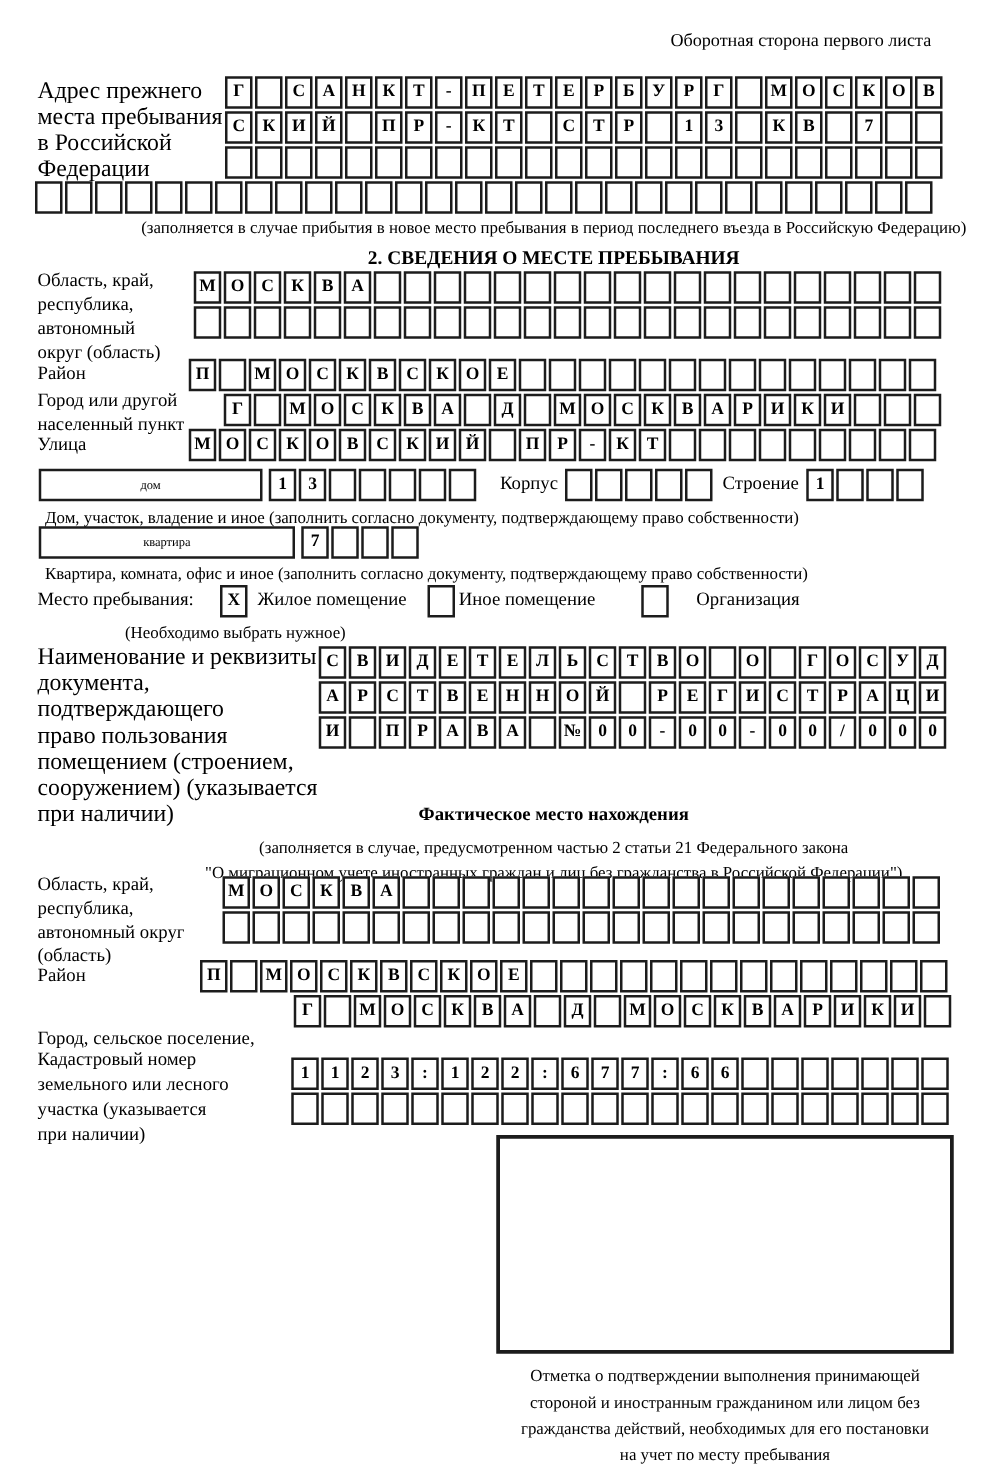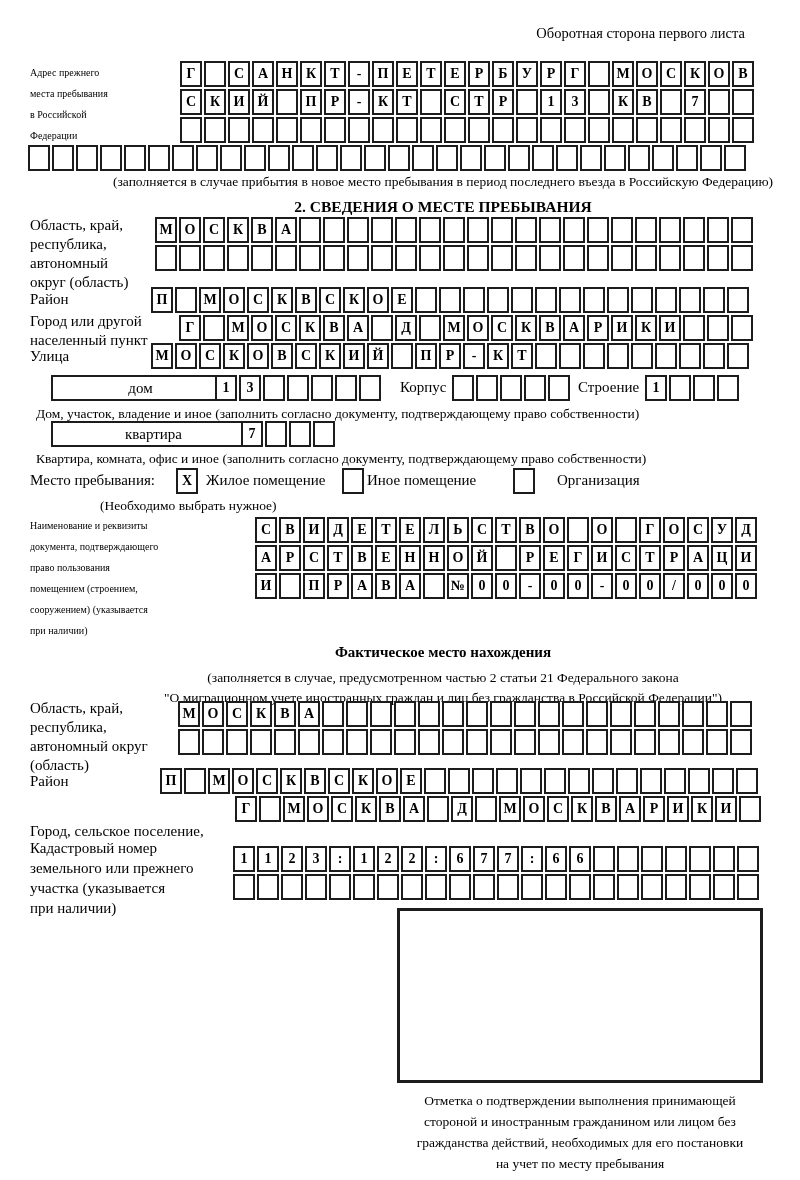--- a/index.html
+++ b/index.html
@@ -5,26 +5,26 @@
   html,body{margin:0;padding:0;background:#fff;}
   .page{position:relative;width:800px;height:1180px;background:#ffffff;
         font-family:"Liberation Serif","DejaVu Serif",serif;color:#000;overflow:hidden;}
   .abs{position:absolute;}
   .grid{display:flex;gap:2px;}
   .grid .cl{flex:0 0 22px;}
   .cl{width:22px;height:26px;border:2px solid #1c1c1c;box-sizing:border-box;
       display:flex;align-items:center;justify-content:center;
       font-size:14px;font-weight:600;background:#fff;}
   .lbl{font-size:15px;line-height:19px;}
-  .lbl21{font-size:10px;line-height:21px;}
+  .lbl21{font-size:19px;line-height:21px;}
   .note{font-size:13.5px;line-height:17px;}
   .center{left:0;width:800px;text-align:center;padding-left:43px;}
   .title{font-weight:700;font-size:15.5px;}
   .wbox{height:26px;border:2px solid #1c1c1c;box-sizing:border-box;
-        display:flex;align-items:center;justify-content:center;font-size:15px;background:#fff;margin-left:20px;}
+        display:flex;align-items:center;justify-content:center;font-size:10px;background:#fff;}
   .stamp{border:3px solid #1c1c1c;box-sizing:border-box;background:#fff;}
   .capt{font-size:13.5px;line-height:21px;text-align:center;}
 </style>
 </head>
 <body>
 
 <div class="page">
 
   <div class="abs lbl" style="left:0;top:24px;width:745px;text-align:right;font-size:14.5px;">Оборотная сторона первого листа</div>
 
@@ -544,21 +544,21 @@
       <span class="cl">А</span>
       <span class="cl">Р</span>
       <span class="cl">И</span>
       <span class="cl">К</span>
       <span class="cl">И</span>
       <span class="cl"></span>
     </div>
 
   <div class="abs lbl" style="left:30px;top:838px;width:200px;line-height:20px;">
       <div>Кадастровый номер</div>
-      <div>земельного или прежнего</div>
+      <div>земельного или лесного</div>
       <div>участка (указывается</div>
       <div>при наличии)</div>
     </div>
   <div class="abs grid" style="left:233px;top:846px;">
       <span class="cl">1</span>
       <span class="cl">1</span>
       <span class="cl">2</span>
       <span class="cl">3</span>
       <span class="cl">:</span>
       <span class="cl">1</span>

